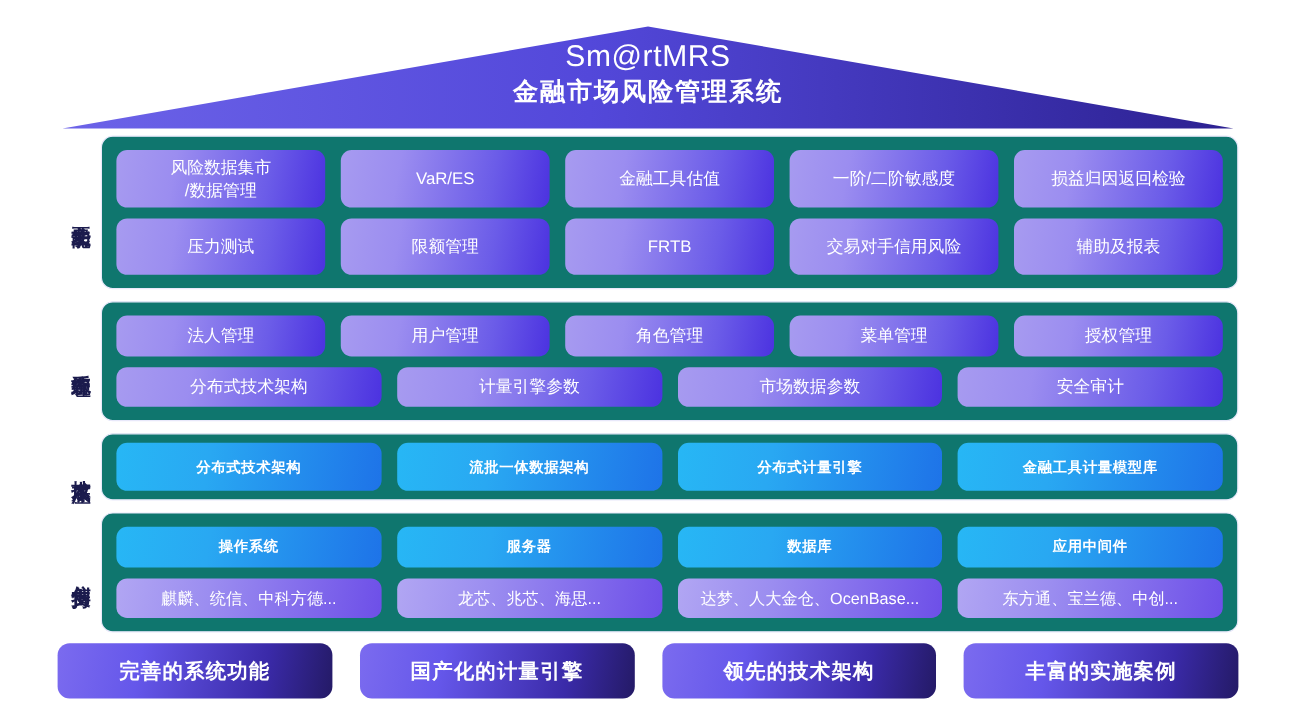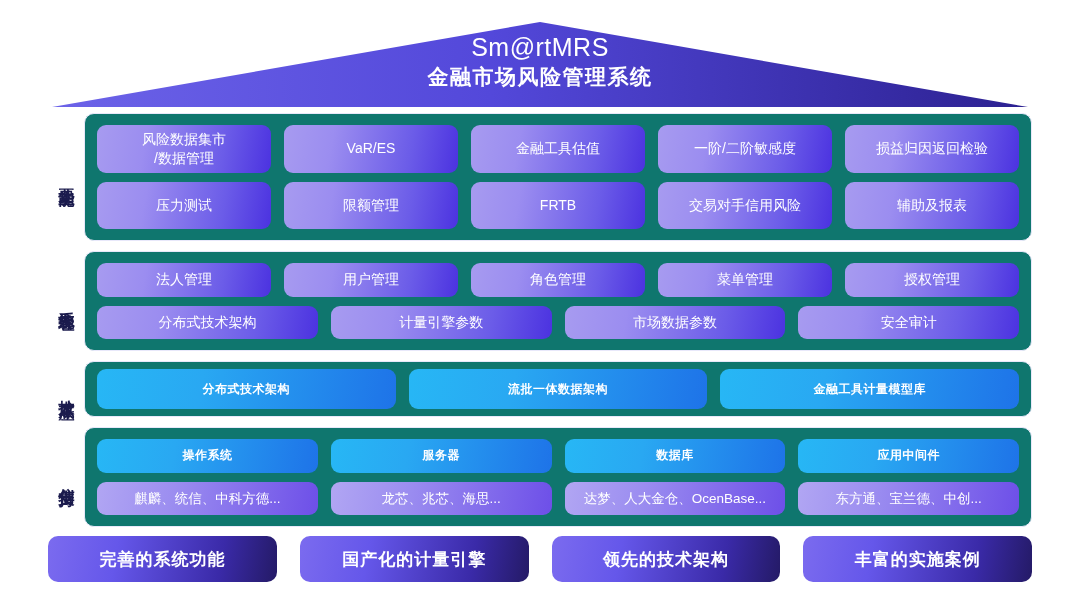--- a/index.html
+++ b/index.html
@@ -150,20 +150,21 @@
       </div>
     </div>
   </div>
 
   <div class="section" style="left:50px; top:361px; width:982px; height:56px;">
     <div class="side-label">技术底座</div>
     <div class="panel" style="padding:7px 12px;">
       <div class="row">
         <div class="cell blue">分布式技术架构</div>
         <div class="cell blue">流批一体数据架构</div>
+        <div class="cell blue">分布式计量引擎</div>
         <div class="cell blue">金融工具计量模型库</div>
       </div>
     </div>
   </div>
 
   <div class="section" style="left:50px; top:427px; width:982px; height:100px;">
     <div class="side-label">信创支持</div>
     <div class="panel">
       <div class="row">
         <div class="cell blue">操作系统</div>

